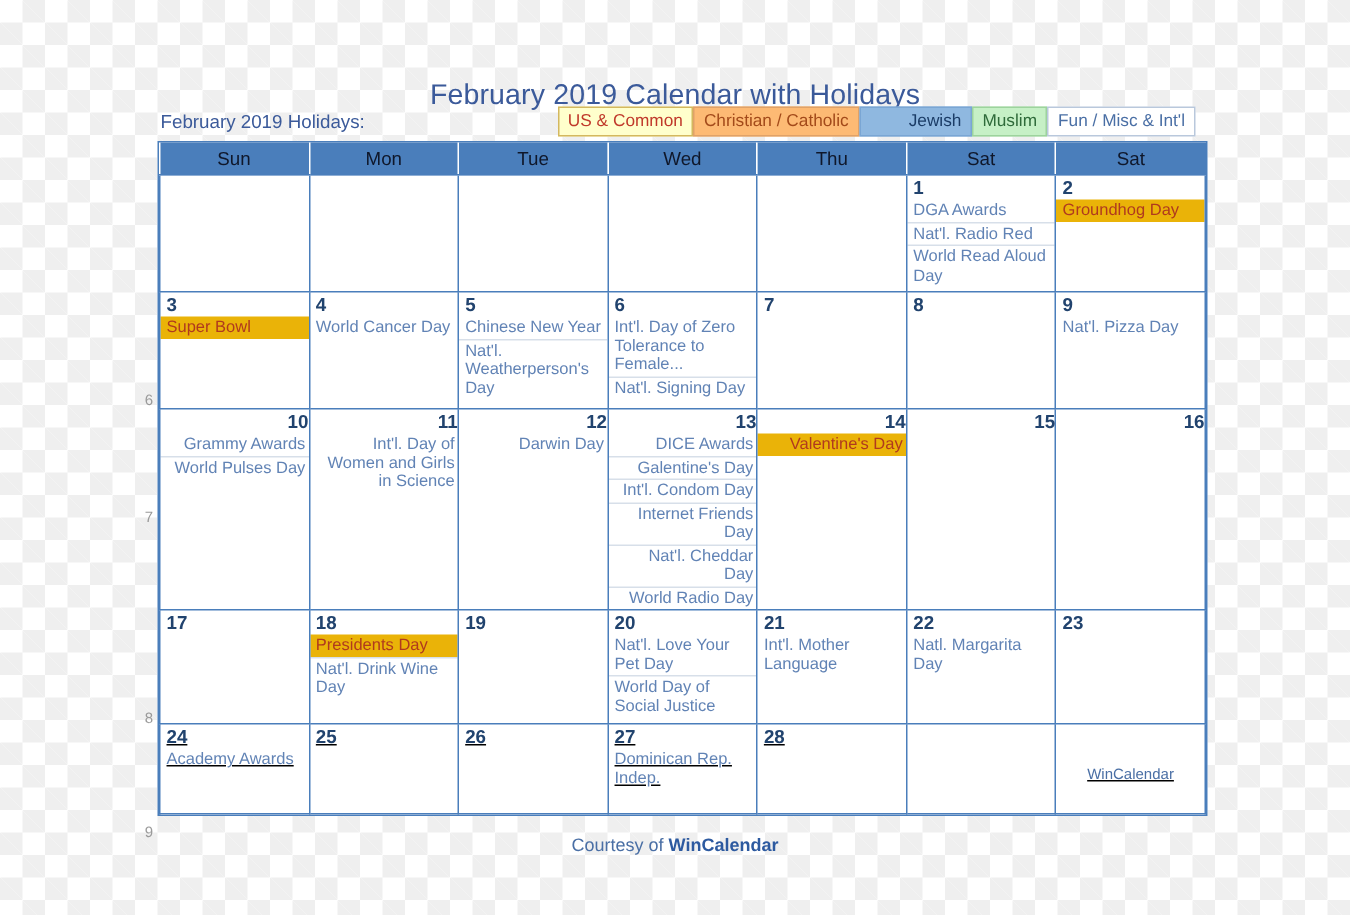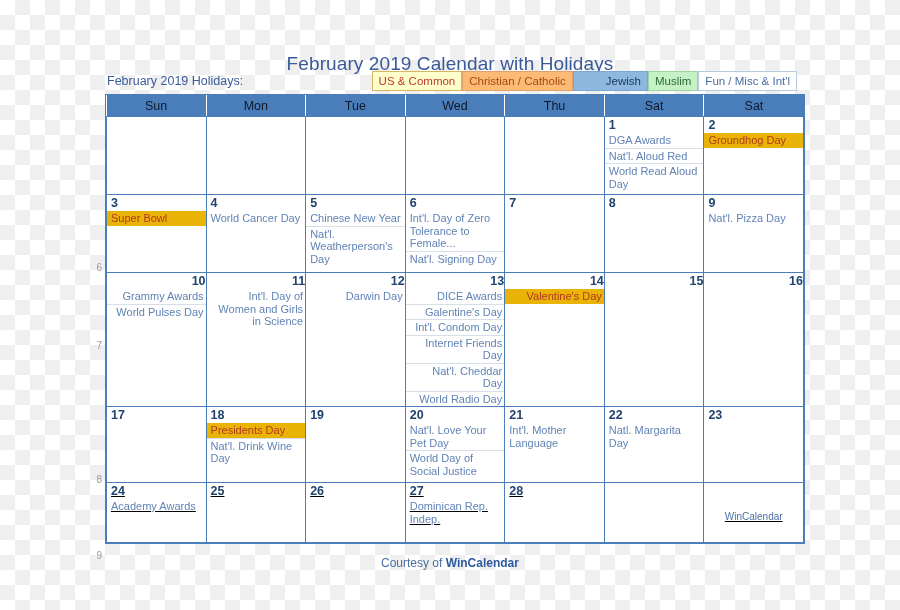--- a/index.html
+++ b/index.html
@@ -232,21 +232,21 @@
         <tr style="height: 78px;">
           <td class="offmonth"></td>
           <td class="offmonth"></td>
           <td class="offmonth"></td>
           <td class="offmonth"></td>
           <td class="offmonth"></td>
           <td>
             <div class="daynum">1</div>
             <div class="events">
               <div class="ev first">DGA Awards</div>
-              <div class="ev">Nat'l. Aloud Red</div>
+              <div class="ev">Nat'l. Radio Red</div>
               <div class="ev">World Read Aloud Day</div>
             </div>
           </td>
           <td class="weekend">
             <div class="daynum">2</div>
             <div class="events">
               <div class="ev hl first">Groundhog Day</div>
             </div>
           </td>
         </tr>

